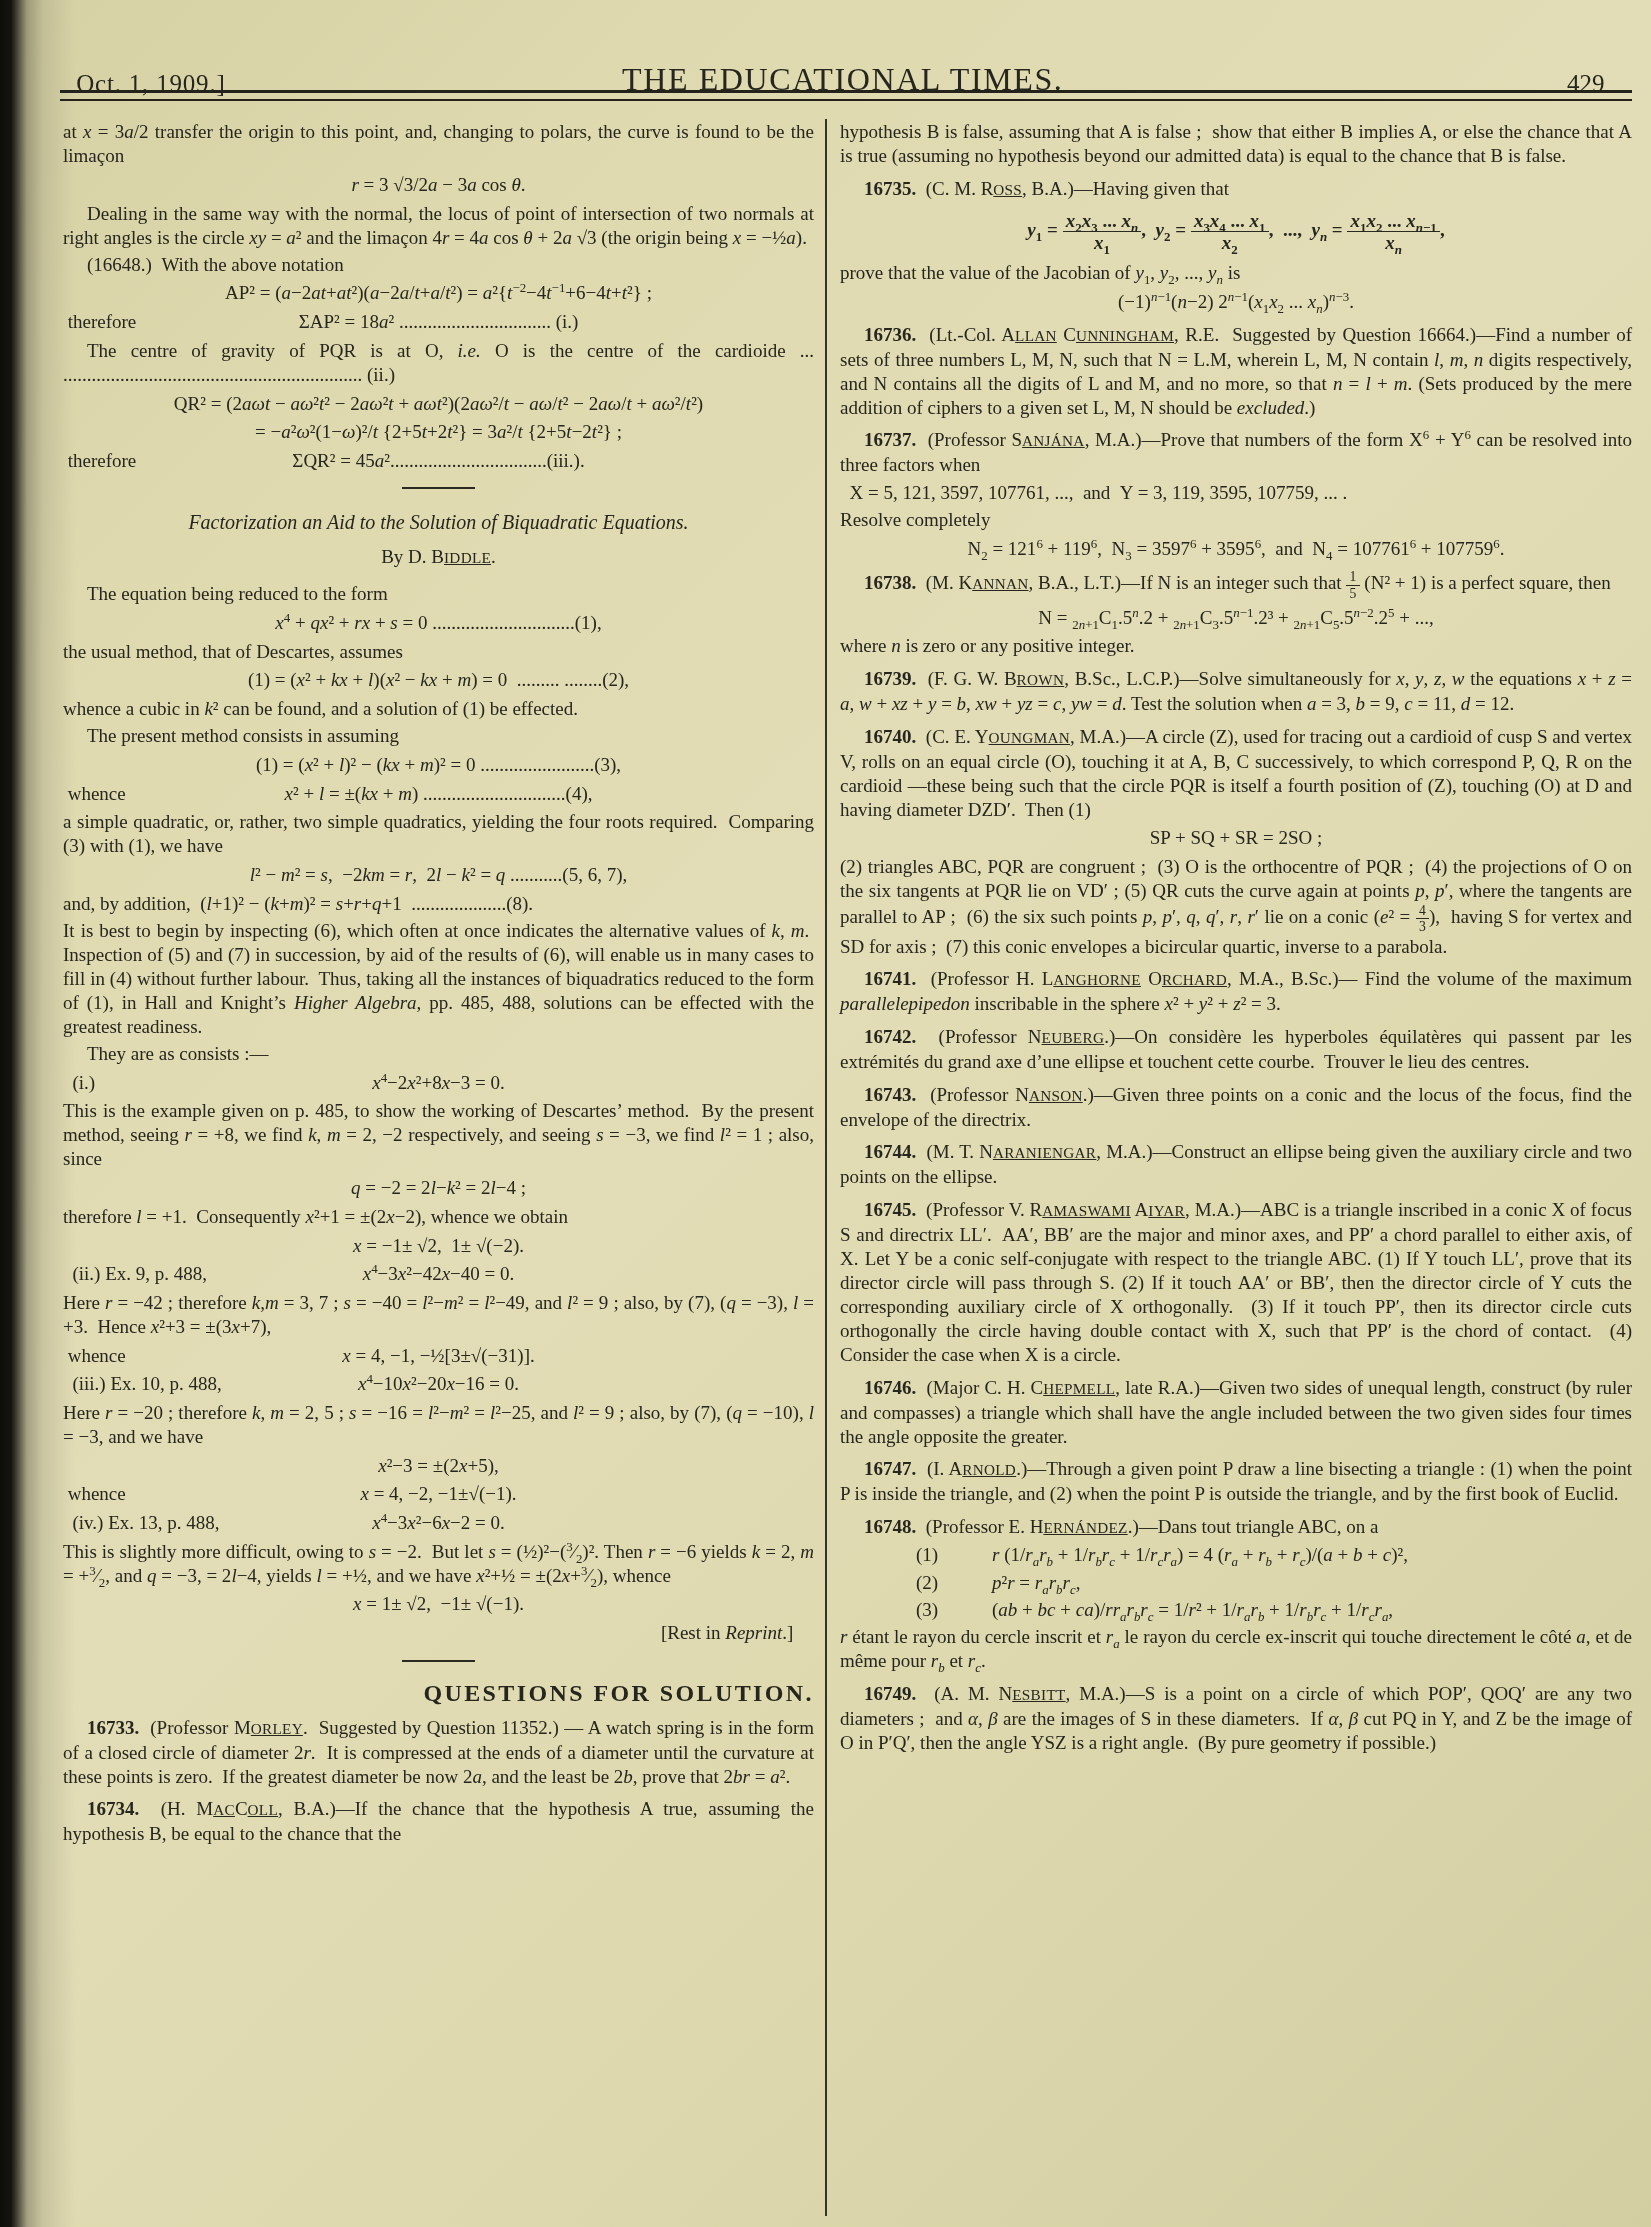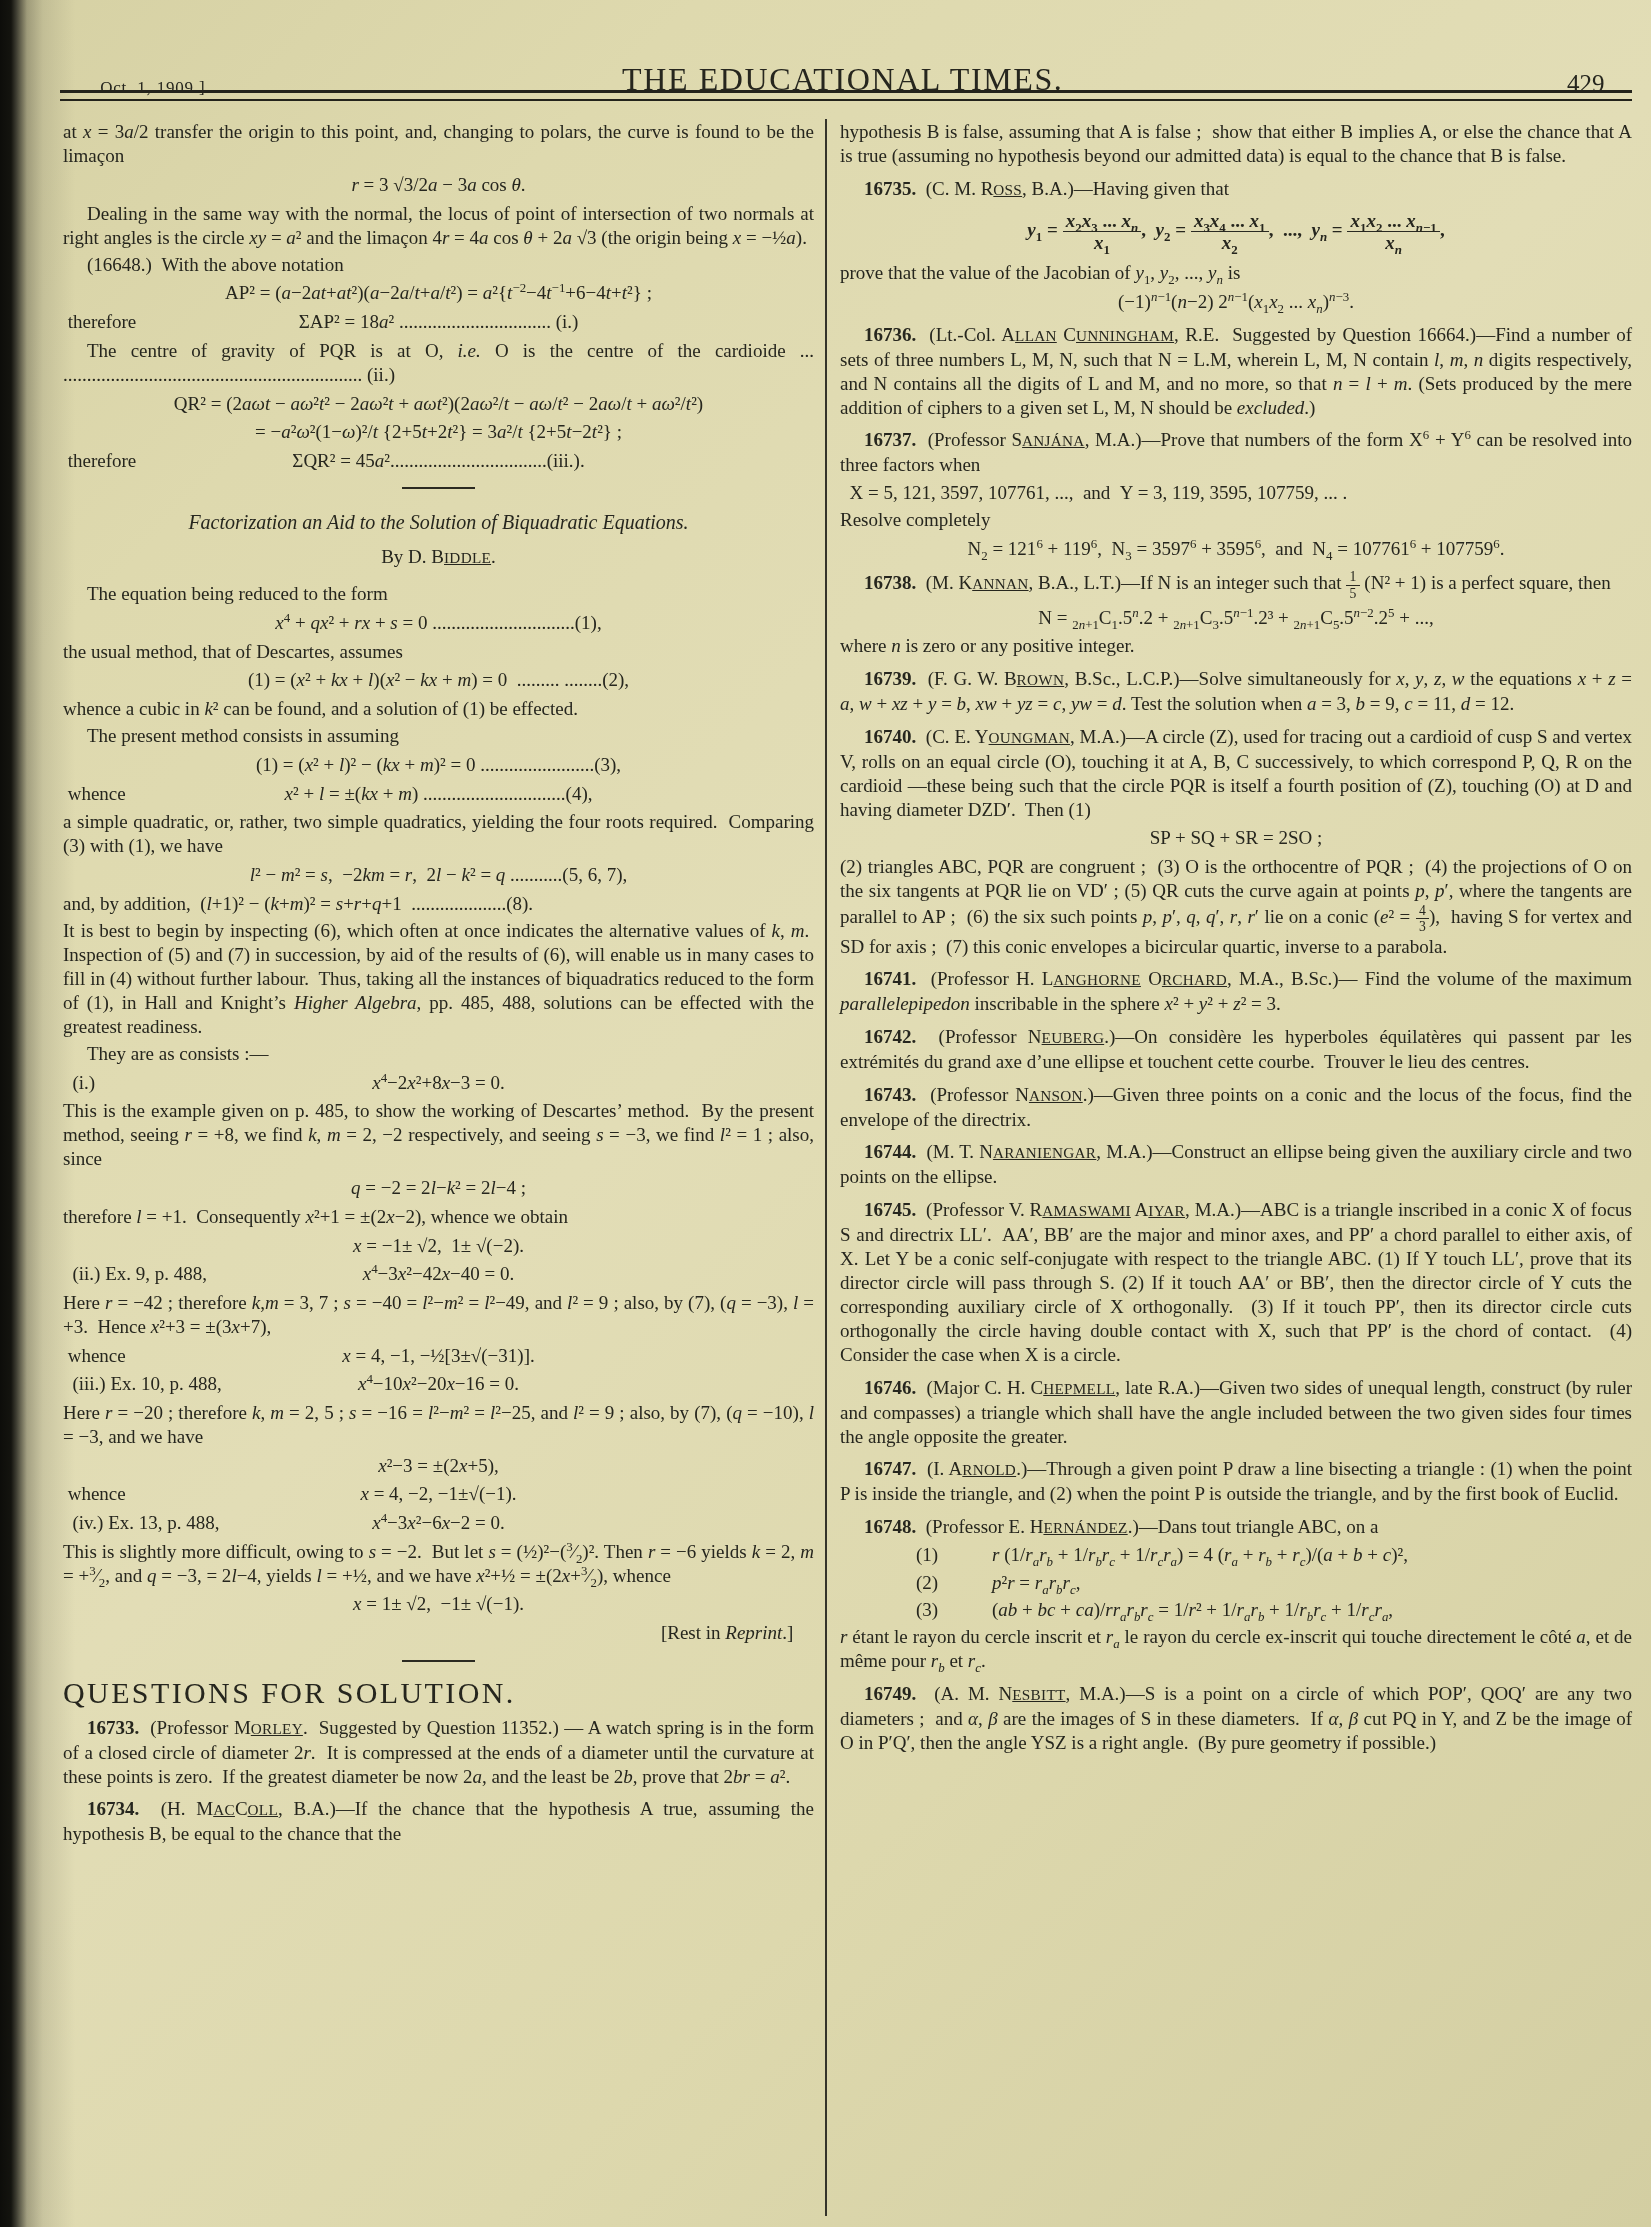--- a/index.html
+++ b/index.html
@@ -2,41 +2,41 @@
 <html style="font-size:12.7px"><head>
 <meta charset="utf-8">
 <style>
   html,body{margin:0;padding:0;background:#888;}
   .page{position:relative;width:1652px;height:2227px;overflow:hidden;
         background:linear-gradient(135deg,#d6d1a4 0%,#ded9ae 18%,#e2ddb6 45%,#ddd8ad 70%,#d3cea2 100%);
         font-family:"Liberation Serif","DejaVu Serif",serif;color:#26261e;}
   .edge{position:absolute;left:0;top:0;width:75px;height:100%;
         background:linear-gradient(90deg,#0d0d0a 0,#14140f 11px,#3c3b30 16px,rgba(90,88,70,.45) 27px,rgba(120,118,95,.22) 43px,rgba(150,148,120,0) 75px);}
   .hdr{position:absolute;top:51px;left:62px;right:28.5px;height:47px;}
-  .date{position:absolute;left:14.2px;bottom:0;font-size:17px;letter-spacing:0.8px;margin-left:24px;}
+  .date{position:absolute;left:14.2px;bottom:0;font-size:25px;letter-spacing:0.8px;}
   .title{position:absolute;left:0;right:0;bottom:0;text-align:center;font-size:32px;font-weight:400;letter-spacing:1.6px;}
   .pageno{position:absolute;right:19px;bottom:0;font-size:25px;}
   .hrule{position:absolute;top:90px;left:60px;width:1572px;height:0;
          border-top:3.2px solid #23231b;padding-top:6.3px;border-bottom:2.4px solid #23231b;}
   .col{position:absolute;top:117px;font-size:19px;line-height:24px;}
   .col[data-col=left]{left:63px;width:751px;}
   .col[data-col=right]{left:840px;width:792px;}
   .vdiv{position:absolute;left:825px;top:119px;bottom:11px;width:1.6px;background:#35342a;}
   .b{margin:3.2px 0;}
   .p,.pi,.q{text-align:justify;}
   .pi,.q{text-indent:24px;}
   .q{margin:8.7px 0 0;}
   .eq,.eqw,.eq2{text-align:center;margin:4.7px 0;}
   .eqfr{text-align:center;margin:8px 0;font-weight:bold;}
   .eqw{position:relative;}
   .lw{position:absolute;left:4.7px;}
   .ti{text-align:center;margin:20.6px 32px 3.2px;font-size:20px;}
   .ctr{text-align:center;margin:11px 0 12.7px;}
   .rt{text-align:right;padding-right:20.6px;margin-top:5px;}
-  .h{text-align:left;font-weight:400;font-size:30px;letter-spacing:2.4px;margin:19px 0 11px;text-indent:0;}
+  .h{text-align:right;font-weight:700;font-size:24px;letter-spacing:2.4px;margin:19px 0 11px;text-indent:0;}
   .rule{width:73px;border-top:2.4px solid #2b2a21;margin:14.2px auto;}
   .numeq{margin:3.2px 0 3.2px 76px;}
   .eqno{display:inline-block;width:76px;}
   sup,sub{font-size:68%;line-height:0;}
   .sc{font-size:0.8em;letter-spacing:0.3px;text-decoration:underline;}
   .fr,.g{display:inline-block;vertical-align:middle;text-align:center;line-height:1.12;text-indent:0;}
   .g{font-size:0.72em;}
   .fr .n,.g .n{display:block;border-bottom:1.6px solid #2a2a22;padding:0 3.2px;}
   .fr .d,.g .d{display:block;padding:0 3.2px;}
 </style>

